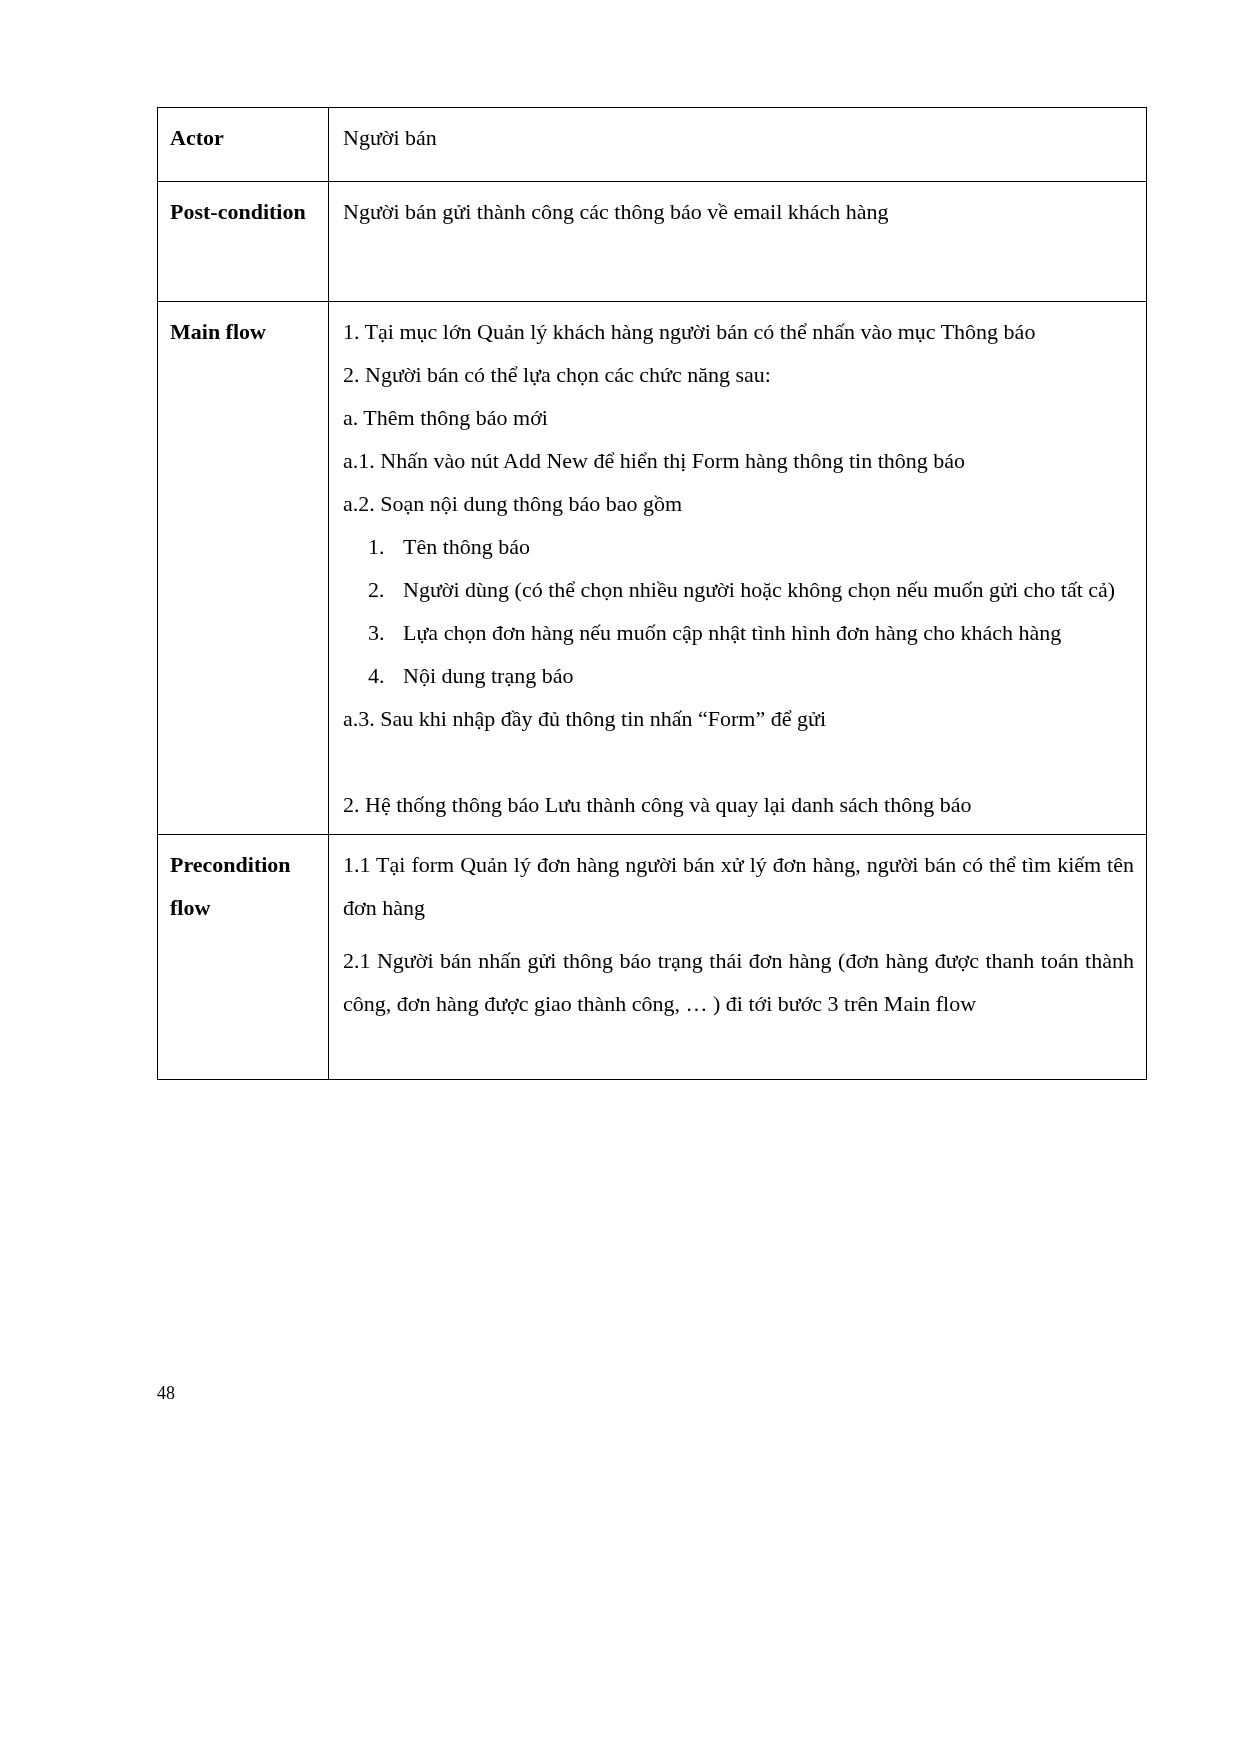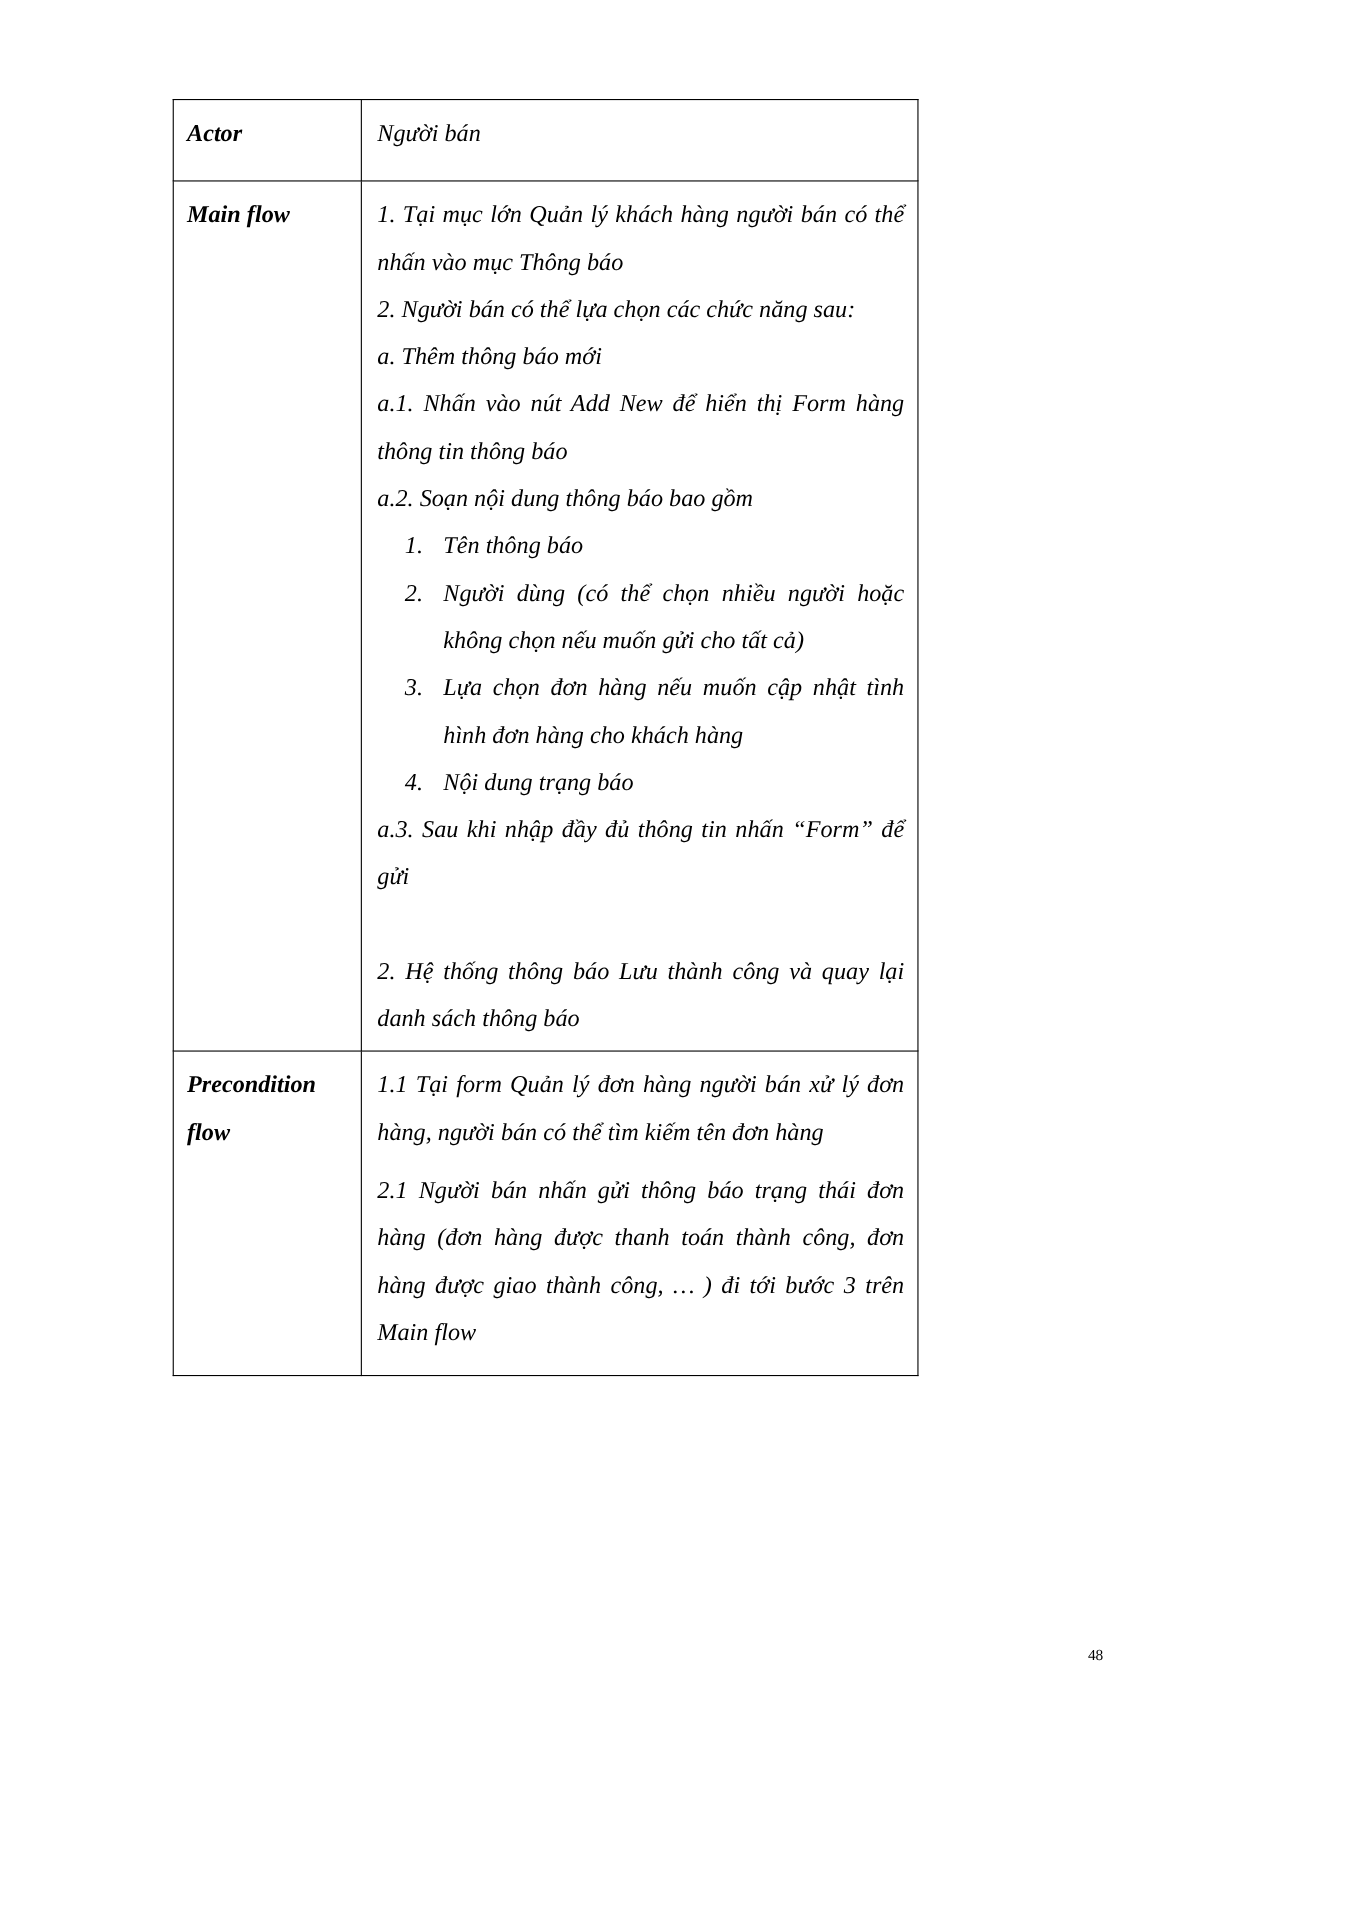--- a/index.html
+++ b/index.html
@@ -12,25 +12,24 @@
     position: relative;
     width: 1241px;
     height: 1753px;
     background: #ffffff;
     margin: 0 auto;
     overflow: hidden;
   }
   table.usecase {
     position: absolute;
     left: 157px;
-    top: 90px;
-    width: 678px;
+    top: 107px;
+    width: 990px;
     border-collapse: collapse;
     table-layout: fixed;
-    font-style: italic;
   }
   table.usecase td {
     border: 1.5px solid #000;
     vertical-align: top;
     font-size: 22px;
     line-height: 43px;
   }
   td.label-cell {
     width: 171px;
     font-weight: bold;
@@ -55,37 +54,43 @@
   }
   .marker {
     display: inline-block;
     width: 35px;
     text-indent: 0;
   }
   .spacer { height: 43px; }
   .page-number {
     position: absolute;
     left: 157px;
-    top: 1484px;
+    top: 1372px;
     width: 846px;
-    text-align: right;
-    font-size: 14px;
+    text-align: left;
+    font-size: 18px;
     line-height: 43px;
   }
 </style>
 </head>
 <body>
 
 <div class="page">
   <table class="usecase">
     <tbody id="usecase-tbody">
         <tr class="row-0">
           <td class="label-cell">Actor</td>
           <td class="content-cell">
             <div class="para">Người bán</div>
+          </td>
+        </tr>
+        <tr class="row-2">
+          <td class="label-cell">Post-condition</td>
+          <td class="content-cell">
+            <div class="para">Người bán gửi thành công các thông báo về email khách hàng</div>
           </td>
         </tr>
         <tr class="row-3">
           <td class="label-cell">Main flow</td>
           <td class="content-cell">
             <div class="para">1. Tại mục lớn Quản lý khách hàng người bán có thể nhấn vào mục Thông báo</div>
             <div class="para">2. Người bán có thể lựa chọn các chức năng sau:</div>
             <div class="para">a. Thêm thông báo mới</div>
             <div class="para">a.1. Nhấn vào nút Add New để hiển thị Form hàng thông tin thông báo</div>
             <div class="para">a.2. Soạn nội dung thông báo bao gồm</div>

